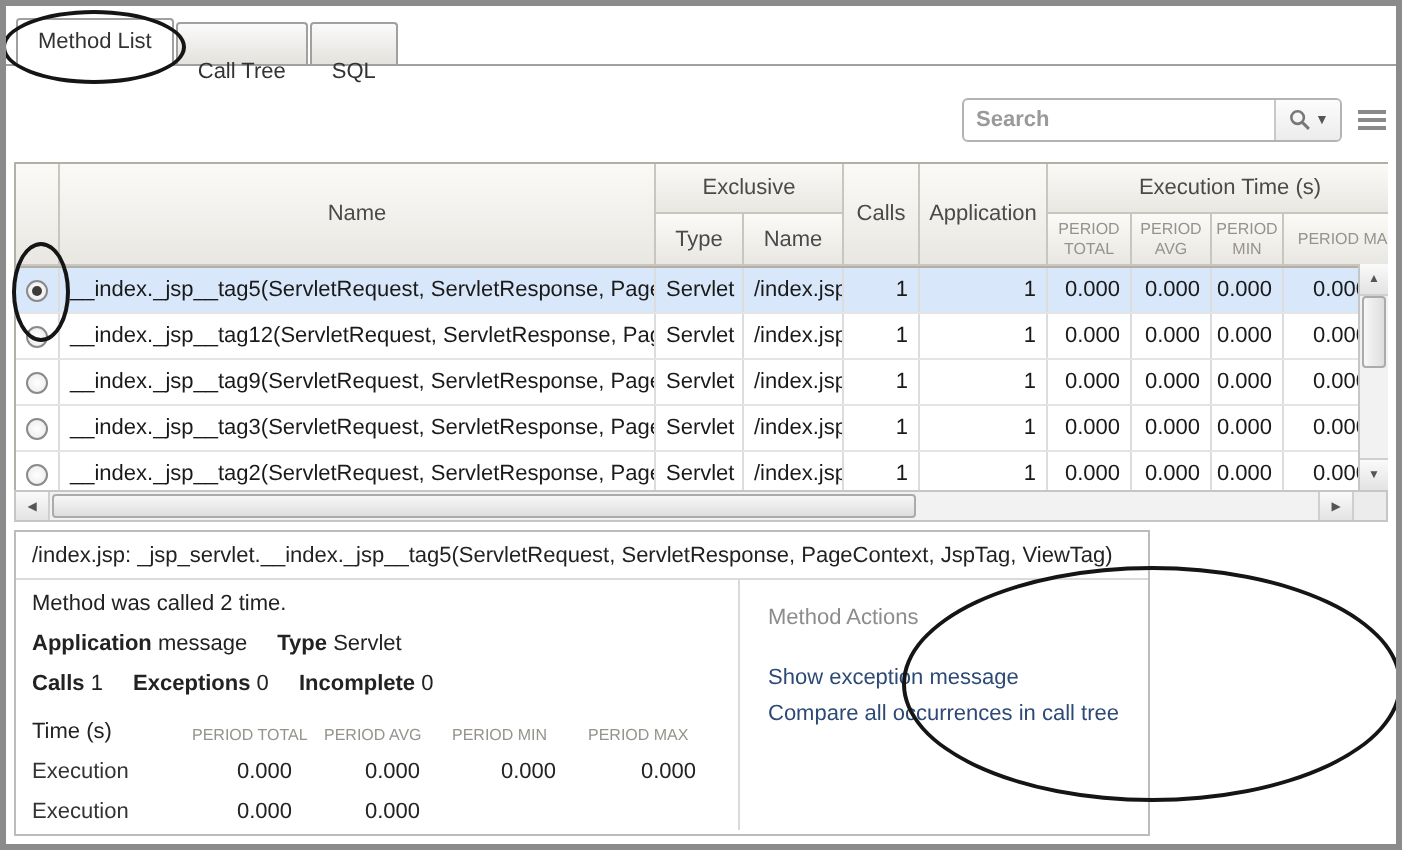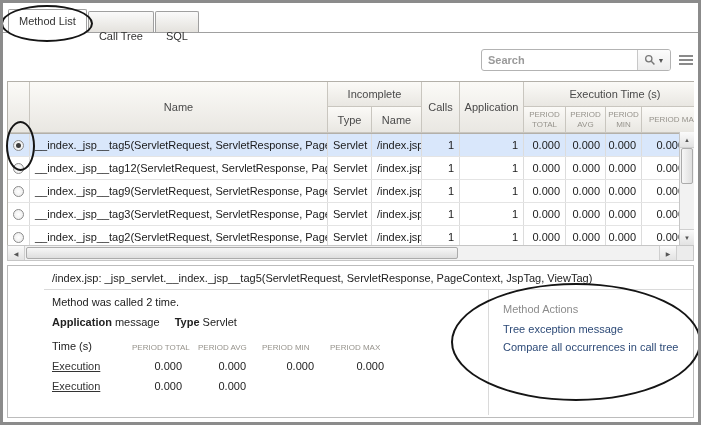--- a/index.html
+++ b/index.html
@@ -57,35 +57,35 @@
   .hscroll{position:absolute;left:4px;top:242px;width:687px;height:16px;background:#f2f2f2;
            border:1px solid #c6c6c6;box-sizing:border-box;display:flex;align-items:stretch;}
   .hs-btn{width:16px;display:flex;align-items:center;justify-content:center;font-size:6px;color:#555;
           background:linear-gradient(#fafafa,#e3e3e3);cursor:pointer;}
   .hs-btn.left{border-right:1px solid #cfcfcf;}
   .hs-btn.right{border-left:1px solid #cfcfcf;margin-left:auto;}
   .hs-thumb{width:430px;margin:1px 0 1px 1px;background:linear-gradient(#f7f7f7,#dedede);
             border:1px solid #ababab;border-radius:2px;cursor:grab;}
   .hs-corner{width:16px;background:#ececec;border-left:1px solid #cfcfcf;}
   
-  .detail{position:absolute;left:4px;top:262px;width:687px;height:153px;box-sizing:border-box;
-          border:1px solid #bcbcbc;background:#fff;padding-left:36px;}
+  .detail{position:absolute;left:4px;top:262px;width:568px;height:153px;box-sizing:border-box;
+          border:1px solid #bcbcbc;background:#fff;}
   .d-title{padding:6px 8px 5px;border-bottom:1px solid #dadada;color:#222;white-space:nowrap;overflow:hidden;}
   .d-body{display:flex;height:calc(100% - 26px);}
   .d-left{flex:1;padding:6px 8px 0;overflow:hidden;}
   .d-right{width:205px;box-sizing:border-box;border-left:1px solid #dadada;padding:13px 8px 0 14px;}
   .d-line{margin:0 0 8px;}
   .d-line b{color:#222;}
   .pair{margin-right:12px;}
   .time-grid{display:grid;grid-template-columns:80px 66px 64px 68px 70px;row-gap:8px;margin-top:12px;align-items:end;}
   .tg-h{font-size:8px;color:#96938c;white-space:nowrap;}
   .tg-bold{font-weight:normal;color:#222;}
   .tg-v{text-align:right;padding-right:16px;color:#222;}
-  .tg-rowlabel{color:#333;text-decoration:underline;}
-  .actions-title{color:#8c8c8c;margin:0 0 8px;}
+  .tg-rowlabel{color:#333;}
+  .actions-title{color:#8c8c8c;margin:0 0 18px;}
   .action-link{display:block;color:#2d4a77;margin-bottom:6px;cursor:pointer;text-decoration:none;white-space:nowrap;}
   
   .ellipse{position:absolute;border:2px solid #151515;border-radius:50%;background:transparent;pointer-events:none;z-index:10;}
   .el-tab{left:-2px;top:2px;width:88px;height:33px;}
   .el-radio{left:3px;top:118px;width:25px;height:46px;}
   .el-actions{left:448px;top:280px;width:246px;height:114px;}
 </style>
 </head>
 <body>
 
@@ -113,21 +113,21 @@
       <rect y="1" width="14" height="2" fill="#8a8a8a"></rect>
       <rect y="5" width="14" height="2" fill="#8a8a8a"></rect>
       <rect y="9" width="14" height="2" fill="#8a8a8a"></rect>
     </svg>
   </div>
 
   <div class="table">
     <div class="thead">
       <div class="hc span2"></div>
       <div class="hc span2">Name</div>
-      <div class="hc" style="grid-column:3/5">Incomplete</div>
+      <div class="hc" style="grid-column:3/5">Exclusive</div>
       <div class="hc span2" style="grid-column:5;grid-row:1/3">Calls</div>
       <div class="hc span2" style="grid-column:6;grid-row:1/3">Application</div>
       <div class="hc" style="grid-column:7/11">Execution Time (s)</div>
       <div class="hc" style="grid-column:3;grid-row:2">Type</div>
       <div class="hc" style="grid-column:4;grid-row:2">Name</div>
       <div class="hc period" style="grid-column:7;grid-row:2">PERIOD TOTAL</div>
       <div class="hc period" style="grid-column:8;grid-row:2">PERIOD AVG</div>
       <div class="hc period" style="grid-column:9;grid-row:2">PERIOD MIN</div>
       <div class="hc period" style="grid-column:10;grid-row:2">PERIOD MAX</div>
     </div>
@@ -231,20 +231,28 @@
     <div class="d-title">/index.jsp: _jsp_servlet.__index._jsp__tag5(ServletRequest, ServletResponse, PageContext, JspTag, ViewTag)</div>
     <div class="d-body">
       <div class="d-left">
         <p class="d-line">Method was called 2 time.</p>
         <p class="d-line">
           <span class="pair"><b>Application</b>
           <span>message</span></span>
           <span class="pair"><b>Type</b>
           <span>Servlet</span></span>
         </p>
+        <p class="d-line">
+          <span class="pair"><b>Calls</b>
+          <span>1</span></span>
+          <span class="pair"><b>Exceptions</b>
+          <span>0</span></span>
+          <span class="pair"><b>Incomplete</b>
+          <span>0</span></span>
+        </p>
         <div class="time-grid">
           <div class="tg-bold">Time (s)</div>
           <div class="tg-h">PERIOD TOTAL</div>
           <div class="tg-h">PERIOD AVG</div>
           <div class="tg-h">PERIOD MIN</div>
           <div class="tg-h">PERIOD MAX</div>
 
           <div class="tg-rowlabel">Execution</div>
           <div class="tg-v">0.000</div>
           <div class="tg-v">0.000</div>
@@ -253,21 +261,21 @@
 
           <div class="tg-rowlabel">Execution</div>
           <div class="tg-v">0.000</div>
           <div class="tg-v">0.000</div>
           <div class="tg-v"></div>
           <div class="tg-v"></div>
         </div>
       </div>
       <div class="d-right">
         <p class="actions-title">Method Actions</p>
-        <a class="action-link">Tree exception message</a>
+        <a class="action-link">Show exception message</a>
         <a class="action-link">Compare all occurrences in call tree</a>
       </div>
     </div>
   </div>
 
   <div class="ellipse el-tab"></div>
   <div class="ellipse el-radio"></div>
   <div class="ellipse el-actions"></div>
 
 </div>

